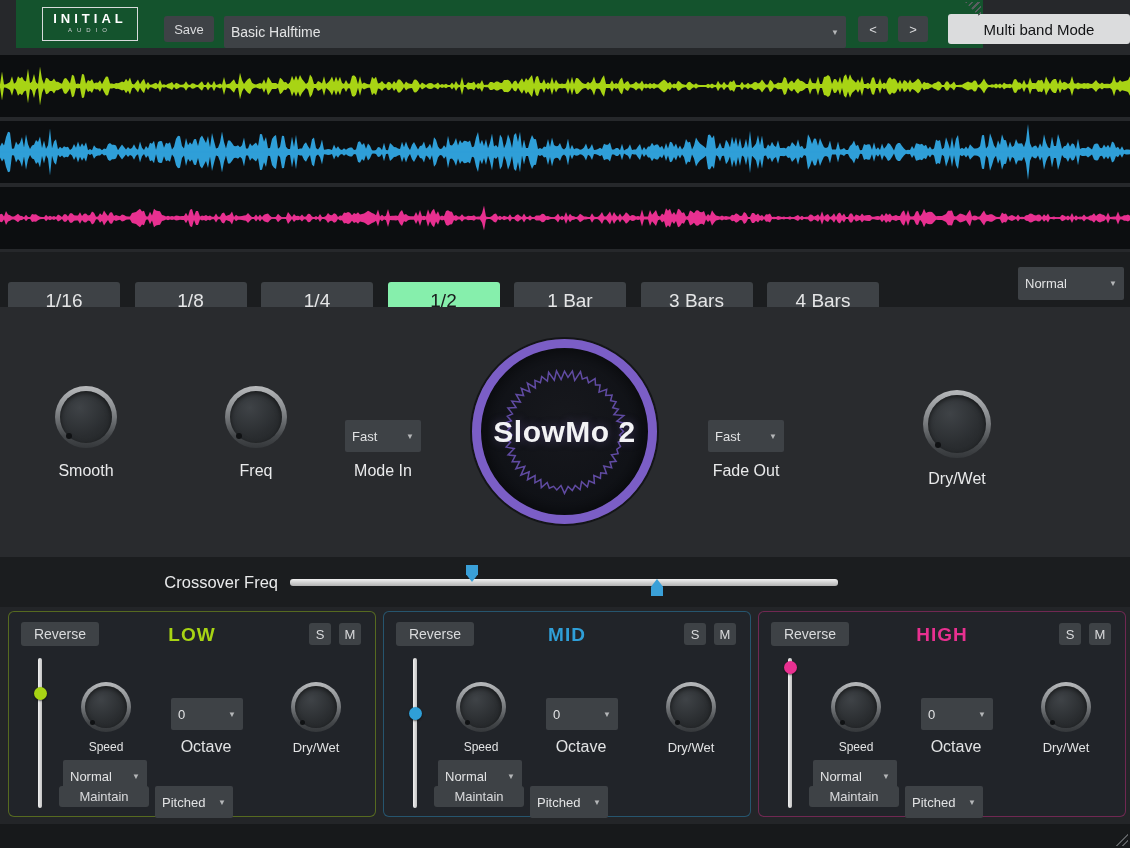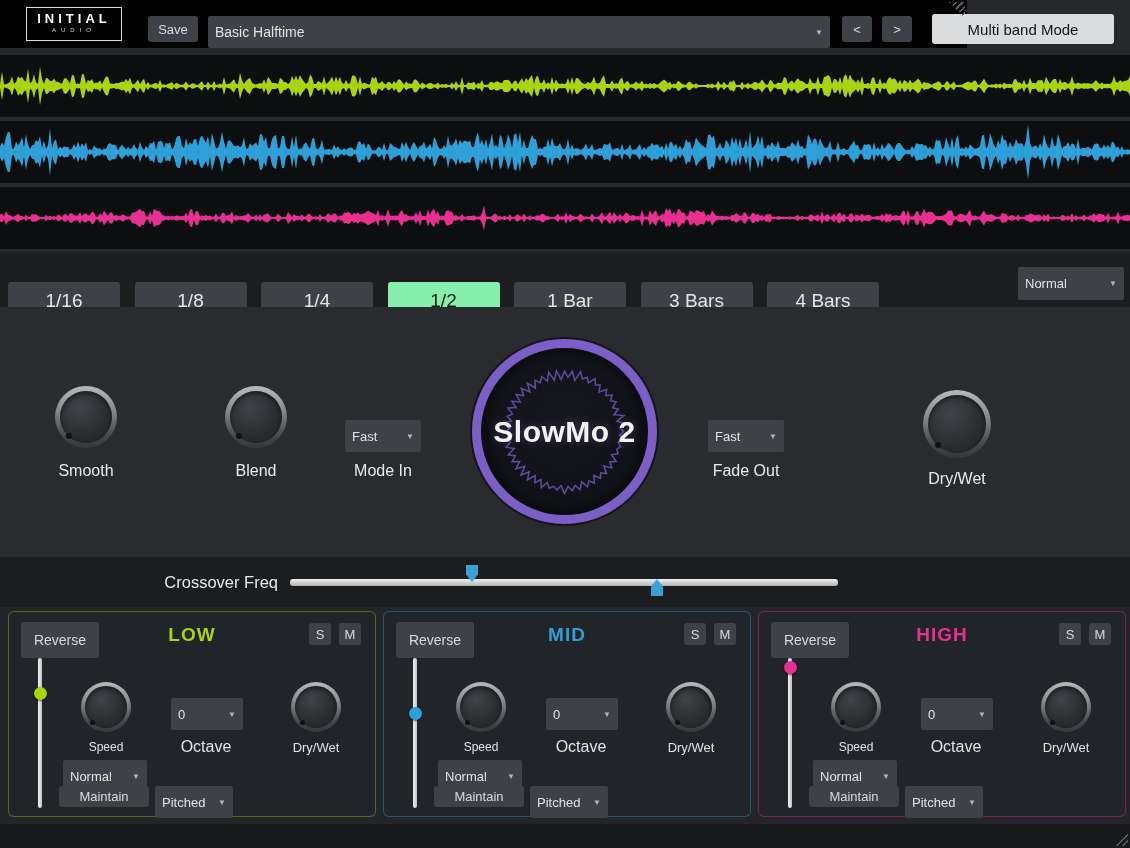--- a/index.html
+++ b/index.html
@@ -3,21 +3,21 @@
 <meta charset="utf-8">
 <style>
   * { margin:0; padding:0; box-sizing:border-box; }
   html,body { background:#101113; }
   .app {
     position:relative; width:1130px; height:848px; overflow:hidden;
     background:#26282b; font-family:"Liberation Sans", sans-serif;
     -webkit-font-smoothing:antialiased; user-select:none;
   }
   
-  .titlebar { position:absolute; left:0; top:0; width:967px; height:48px; background:#000000; }
+  .titlebar { position:absolute; left:16px; top:0; width:967px; height:48px; background:#14532d; }
   .logo { position:absolute; left:26px; top:7px; width:96px; height:34px; border:1px solid #d8dadc; text-align:center; padding-top:3px; }
   .logo-main { font-size:13px; font-weight:700; letter-spacing:4px; color:#ffffff; }
   .logo-sub { font-size:6px; letter-spacing:5px; color:#cfd1d3; margin-top:1px; }
   .btn {
     background:#3e4246; color:#d9dadc; border:none; border-radius:3px;
     font-family:"Liberation Sans",sans-serif; font-size:13px; cursor:pointer;
     display:flex; align-items:center; justify-content:center;
   }
   .save-btn { position:absolute; left:148px; top:16px; width:50px; height:26px; }
   .select {
@@ -89,21 +89,21 @@
   .xo-handle { position:absolute; width:12px; height:17px; cursor:pointer; }
   .xo-handle-low { top:8px; clip-path:polygon(0 0, 100% 0, 100% 55%, 50% 100%, 0 55%); }
   .xo-handle-high { top:22px; clip-path:polygon(50% 0, 100% 45%, 100% 100%, 0 100%, 0 45%); }
   
   .bands { position:absolute; left:0; top:607px; width:1130px; height:217px; background:#232528; }
   .band-panel { position:absolute; top:4px; width:368px; height:206px; background:#212429;
     border:1px solid #55585b; border-radius:6px; }
   .band-panel:nth-child(1) { left:8px; }
   .band-panel:nth-child(2) { left:383px; }
   .band-panel:nth-child(3) { left:758px; }
-  .reverse-btn { position:absolute; left:12px; top:10px; width:78px; height:36px; font-size:14px; }
+  .reverse-btn { position:absolute; left:12px; top:10px; width:78px; height:24px; font-size:14px; }
   .band-name { position:absolute; left:0; right:0; top:12px; text-align:center;
     font-size:19px; font-weight:700; letter-spacing:1px; color:var(--band-color,#fff); }
   .sm-btn { position:absolute; top:11px; width:22px; height:22px; font-size:13px; }
   .s-btn { right:44px; } .m-btn { right:14px; }
   .vslider { position:absolute; left:22px; top:46px; width:18px; height:150px; cursor:pointer; }
   .vslider-track { position:absolute; left:7px; top:0; width:4px; height:150px; border-radius:2px;
     background:linear-gradient(90deg,#f2f2f2,#c2c2c2); }
   .vslider-handle { position:absolute; left:2.5px; width:13px; height:13px; border-radius:50%;
     background:var(--band-color,#fff); box-shadow:0 1px 2px rgba(0,0,0,.6); cursor:grab; }
   .speed-knob { left:72px; top:70px; }
@@ -175,21 +175,21 @@
       <span>Normal</span>
       <span class="arrow">▼</span>
     </div>
   </section>
 
   <section class="main">
     <div class="knob knob-md" style="left:55px; top:79px;"></div>
     <div class="main-label" style="left:36px; top:155px;">Smooth</div>
 
     <div class="knob knob-md" style="left:225px; top:79px;"></div>
-    <div class="main-label" style="left:206px; top:155px;">Blend</div>
+    <div class="main-label" style="left:206px; top:155px;">Freq</div>
 
     <div class="select fade-select" style="left:345px; top:113px;">
       <span>Fast</span>
       <span class="arrow">▼</span>
     </div>
     <div class="main-label" style="left:333px; top:155px;">Mode In</div>
 
     <div class="slowmo-circle" style="border-color: rgb(123, 94, 198);">
       <svg width="161" height="161" viewBox="0 0 161 161">
         <polygon id="zigzag" points="139.5,80.5 135.6,84.1 140.1,88.4 134.2,91.2 136.5,95.5 132.8,98.3 134.1,102.7 127.5,103.7 132.1,110.3 126.0,110.9 127.7,116.7 119.8,115.0 122.5,122.5 116.7,121.8 116.4,127.3 109.8,124.4 110.4,132.3 104.9,129.9 103.4,135.9 97.6,130.8 96.1,138.7 91.2,134.5 88.3,139.5 84.1,135.5 80.5,142.4 77.0,134.5 72.8,139.0 69.6,135.3 65.3,137.3 63.2,131.5 57.3,136.6 56.8,128.5 50.9,131.8 51.1,124.5 43.5,128.7 45.2,120.8 36.9,124.1 40.8,115.3 31.9,117.8 35.6,110.5 28.2,110.7 31.3,104.7 24.1,103.9 30.2,97.6 22.2,96.1 26.5,91.2 21.2,88.3 28.0,83.9 22.4,80.5 26.0,76.9 19.1,72.4 27.4,69.9 23.3,65.2 28.5,62.9 23.9,57.0 32.1,56.6 27.8,50.1 36.4,51.0 32.1,43.4 39.6,44.6 37.3,37.3 45.8,41.0 43.4,32.1 51.4,37.0 50.9,29.3 56.4,31.6 57.7,25.5 63.4,30.0 64.6,21.2 70.3,29.2 72.5,19.9 77.1,28.5 80.5,20.2 84.0,26.4 88.4,20.1 90.7,29.5 96.5,20.6 98.3,28.1 103.0,26.2 104.5,31.8 111.1,27.5 111.5,34.1 116.1,34.0 115.0,41.2 122.7,38.3 121.7,44.4 128.1,44.0 126.6,49.7 132.1,50.7 128.7,56.7 134.4,58.2 129.9,63.7 139.8,64.6 132.9,70.1 140.9,72.6 136.1,76.9" fill="none" stroke="#6f55bb" stroke-width="1.5" opacity="0.85"></polygon>

